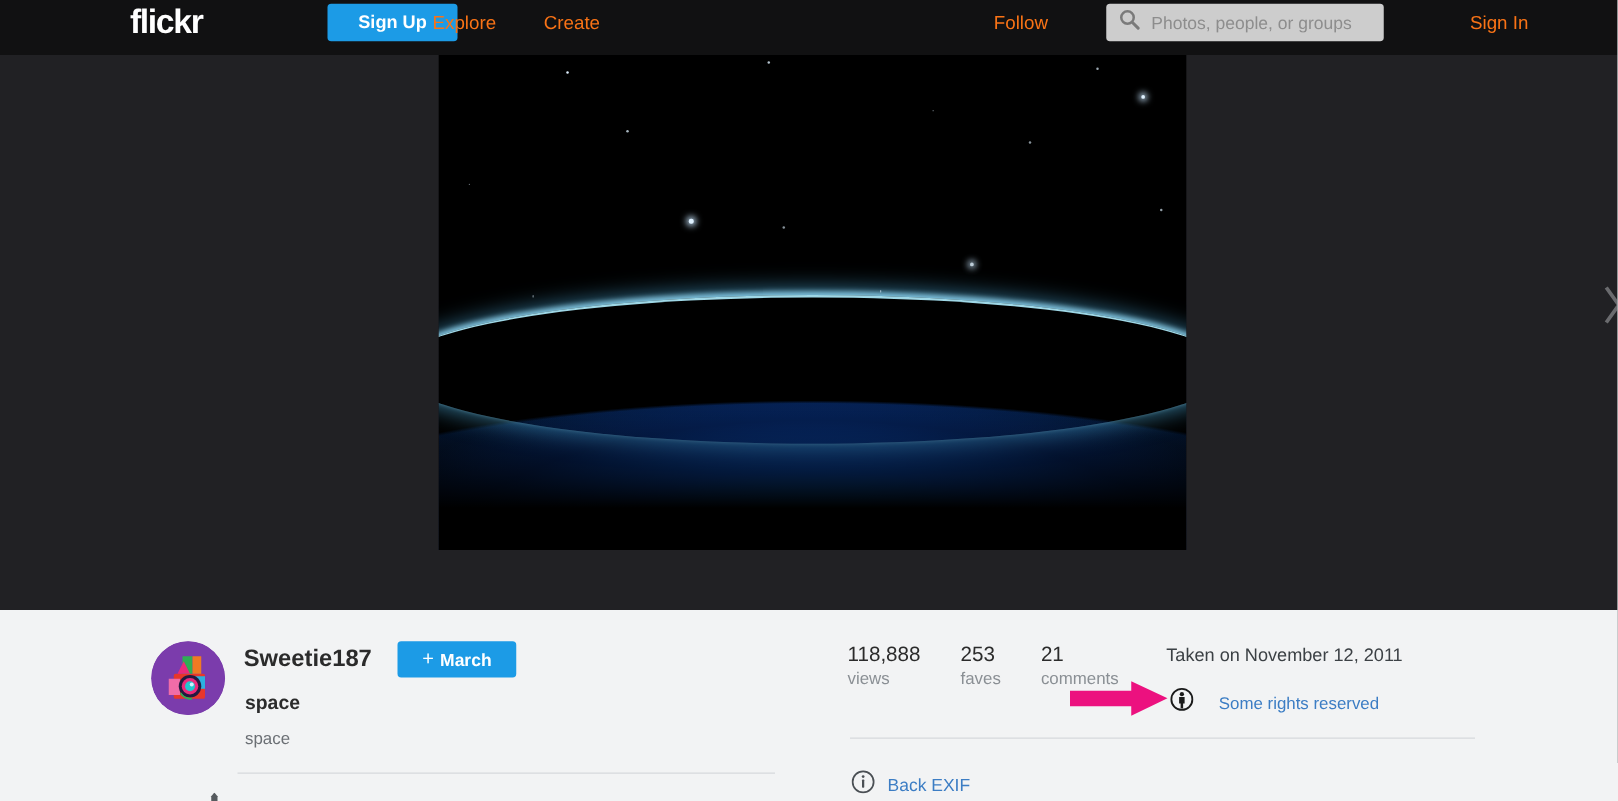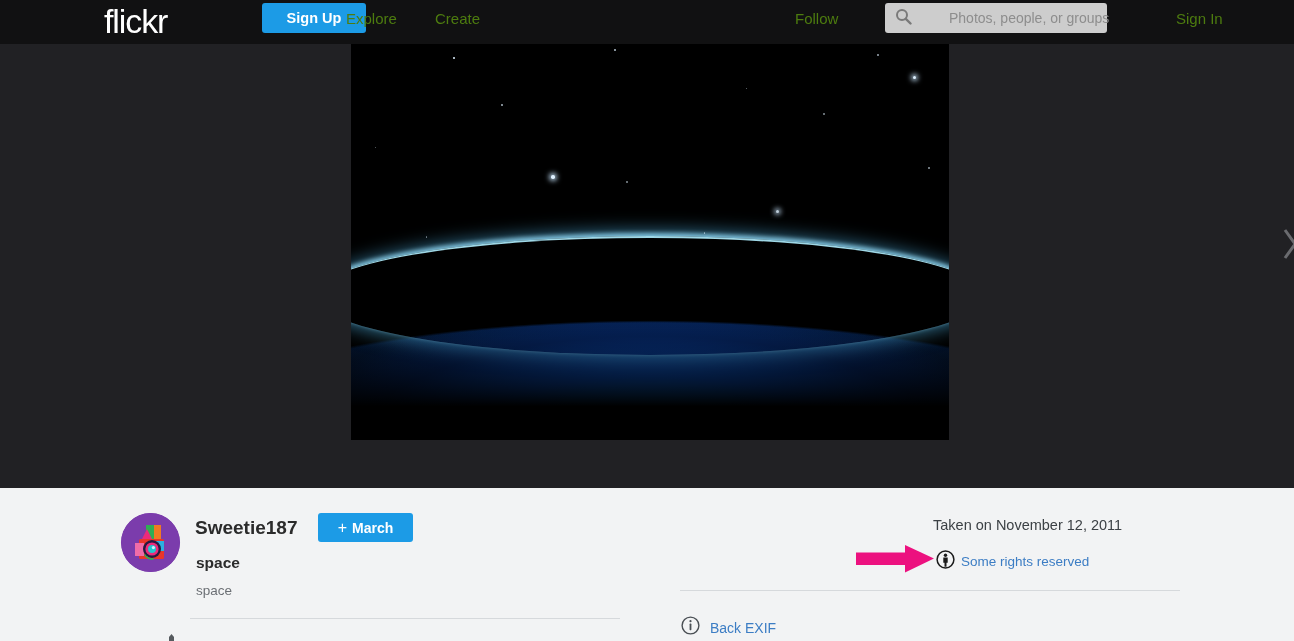--- a/index.html
+++ b/index.html
@@ -15,50 +15,49 @@
 
   
   .header {
     position: absolute; top: 0; left: 0;
     width: 1294px; height: 44px;
     background: #111112;
     display: flex; align-items: center;
   }
   .hdr-logo {
     position: absolute; left: 104px; top: 2px;
-    color: #ffffff; font-size: 34px; font-weight: normal;
+    color: #ffffff; font-size: 27px; font-weight: bold;
     letter-spacing: -1.1px;
   }
   .hdr-signup {
     position: absolute; left: 214px; top: 3px;
     width: 104px; height: 30px;
     background: #1c9be6; color: #ffffff;
     border: none; border-radius: 3px;
     font-family: "Liberation Sans", sans-serif;
     font-size: 14.5px; font-weight: bold;
     cursor: pointer;
     display: flex; align-items: center; justify-content: center; margin-left: 48px;
   }
   .hdr-link {
     position: absolute; top: 10px;
-    color: #4d7c0f; font-size: 15px;
+    color: #f97316; font-size: 15px;
     text-decoration: none; cursor: pointer;
   }
   .hdr-explore { left: 346px; }
   .hdr-create  { left: 435px; }
   .hdr-upload  { left: 795px; }
   .hdr-signin  { left: 1137px; margin-left: 39px; }
 
   .hdr-search {
     position: absolute; left: 885px; top: 3px;
     width: 222px; height: 30px;
     background: #cdcdcd; border-radius: 3px;
     display: flex; align-items: center;
     cursor: text;
-    gap: 28px;
   }
   .hdr-search .mag { margin-left: 10px; display: block; }
   .hdr-search input {
     border: none; outline: none; background: transparent;
     margin-left: 7px; width: 172px;
     font-family: "Liberation Sans", sans-serif;
     font-size: 14px; color: #3a3a3a;
   }
   .hdr-search input::placeholder { color: #8d8d8d; }
 
@@ -200,21 +199,21 @@
   .stat { margin-right: 32px; }
   .stat .num { font-size: 16.5px; color: #2b2b2b; line-height: 19px; }
   .stat .lbl { font-size: 13.5px; color: #8a8f94; line-height: 17px; }
 
   .taken {
     position: absolute; left: 933px; top: 517px;
     font-size: 14.5px; color: #3c4145; white-space: nowrap;
   }
   .rights-row {
     position: absolute; left: 936px; top: 550px;
-    display: flex; align-items: center; gap: 6px;
+    display: flex; align-items: center; gap: 20px;
   }
   .rights-link {
     font-size: 13.5px; color: #3c7dc4;
     text-decoration: none; cursor: pointer;
   }
   .right-divider {
     position: absolute; left: 680px; top: 590px;
     width: 500px; height: 1px; background: #d6d9dc;
   }
   .exif-row {
@@ -348,20 +347,34 @@
 
   <div class="photo-title">space</div>
   <div class="photo-desc">space</div>
   <div class="left-divider"></div>
   <div class="tag-icon-peek">
     <svg width="9" height="20" viewBox="0 0 9 20">
       <path d="M4.5 0 L7 3 L7 9 L2 9 L2 3 Z" fill="#565a5e"></path>
     </svg>
   </div>
 
+  <div class="stats">
+    <div class="stat">
+      <div class="num">118,888</div>
+      <div class="lbl">views</div>
+    </div>
+    <div class="stat">
+      <div class="num">253</div>
+      <div class="lbl">faves</div>
+    </div>
+    <div class="stat">
+      <div class="num">21</div>
+      <div class="lbl">comments</div>
+    </div>
+  </div>
 
   <div class="taken">Taken on November 12, 2011</div>
 
   <div class="rights-row">
     <span>
       <svg width="19" height="19" viewBox="0 0 19 19">
         <circle cx="9.5" cy="9.5" r="8.4" fill="none" stroke="#1a1a1a" stroke-width="1.5"></circle>
         <circle cx="9.5" cy="5.3" r="1.7" fill="#1a1a1a"></circle>
         <path d="M7.3 7.6 h4.4 v5.1 h-1.2 v4.0 h-2 v-4.0 h-1.2 Z" fill="#1a1a1a"></path>
       </svg>

